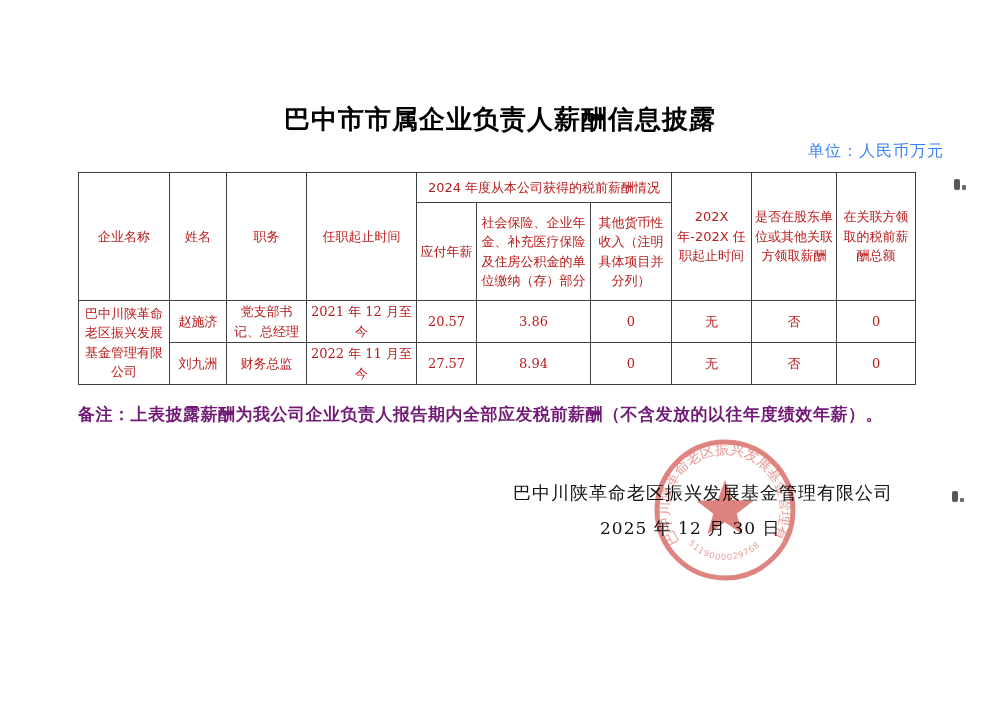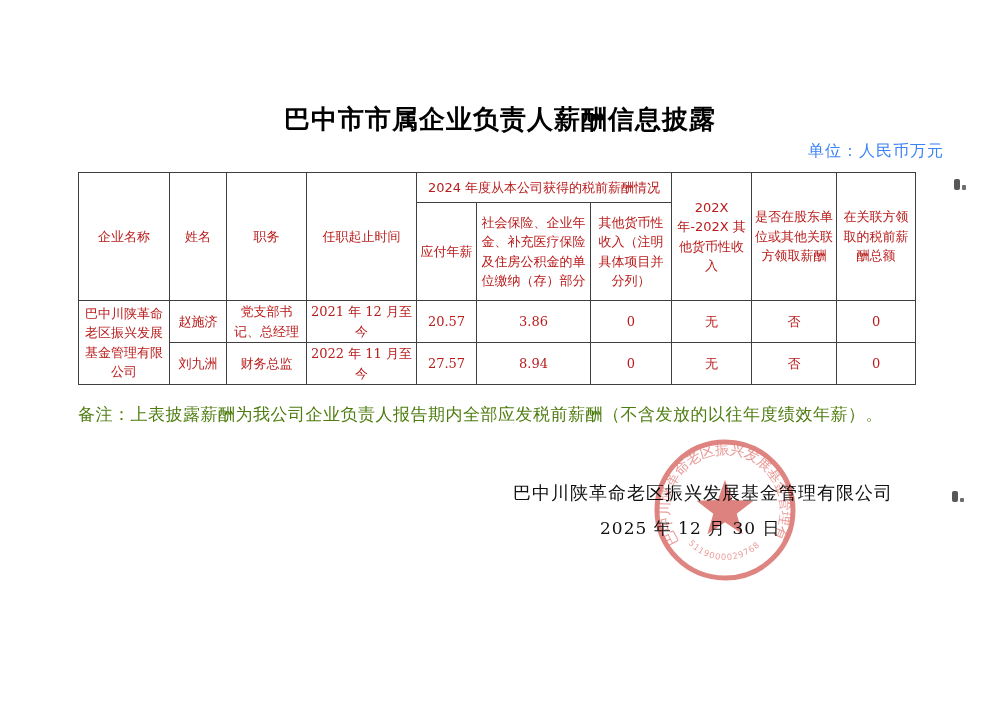--- a/index.html
+++ b/index.html
@@ -28,21 +28,21 @@
   }
   td.hd{font-family:"DejaVu Sans","Liberation Sans",sans-serif;}
   td.hd-left{text-align:left;padding-left:5px;padding-right:4px;}
   tr.band{height:30px;}
   tr.subhd{height:98px;}
   tr.r1{height:38px;}
   tr.r2{height:42px;}
   td.num{font-size:14px;}
   .remark{
     position:absolute;left:78px;top:403px;width:842px;
-    font-size:17px;letter-spacing:.5px;color:#4d7c0f;
+    font-size:17px;letter-spacing:.5px;color:#701a75;font-weight:bold;
   }
   .sign-company{
     position:absolute;left:498px;top:481px;width:410px;text-align:center;
     font-size:18px;letter-spacing:1px;color:#101010;
   }
   .sign-date{
     position:absolute;left:600px;top:517px;width:235px;text-align:left;
     font-size:17px;letter-spacing:1px;color:#101010;
   }
   .seal{
@@ -77,21 +77,21 @@
         <col style="width:85px">
       <col style="width:79px">
     </colgroup>
     <tbody>
         <tr class="band">
       <td class="hd" rowspan="2">企业名称</td>
       <td class="hd" rowspan="2">姓名</td>
       <td class="hd" rowspan="2">职务</td>
       <td class="hd" rowspan="2">任职起止时间</td>
       <td class="hd" colspan="3">2024 年度从本公司获得的税前薪酬情况</td>
-      <td class="hd" rowspan="2">202X 年-202X 其他货币性收入</td>
+      <td class="hd" rowspan="2">202X 年-202X 任职起止时间</td>
       <td class="hd" rowspan="2">是否在股东单位或其他关联方领取薪酬</td>
       <td class="hd" rowspan="2">在关联方领取的税前薪酬总额</td>
     </tr>
     <tr class="subhd">
       <td class="hd">应付年薪</td>
       <td class="hd hd-left">社会保险、企业年金、补充医疗保险及住房公积金的单位缴纳（存）部分</td>
       <td class="hd hd-left">其他货币性收入（注明具体项目并分列）</td>
     </tr>
     <tr class="r1">
       <td rowspan="2">巴中川陕革命老区振兴发展基金管理有限公司</td>

